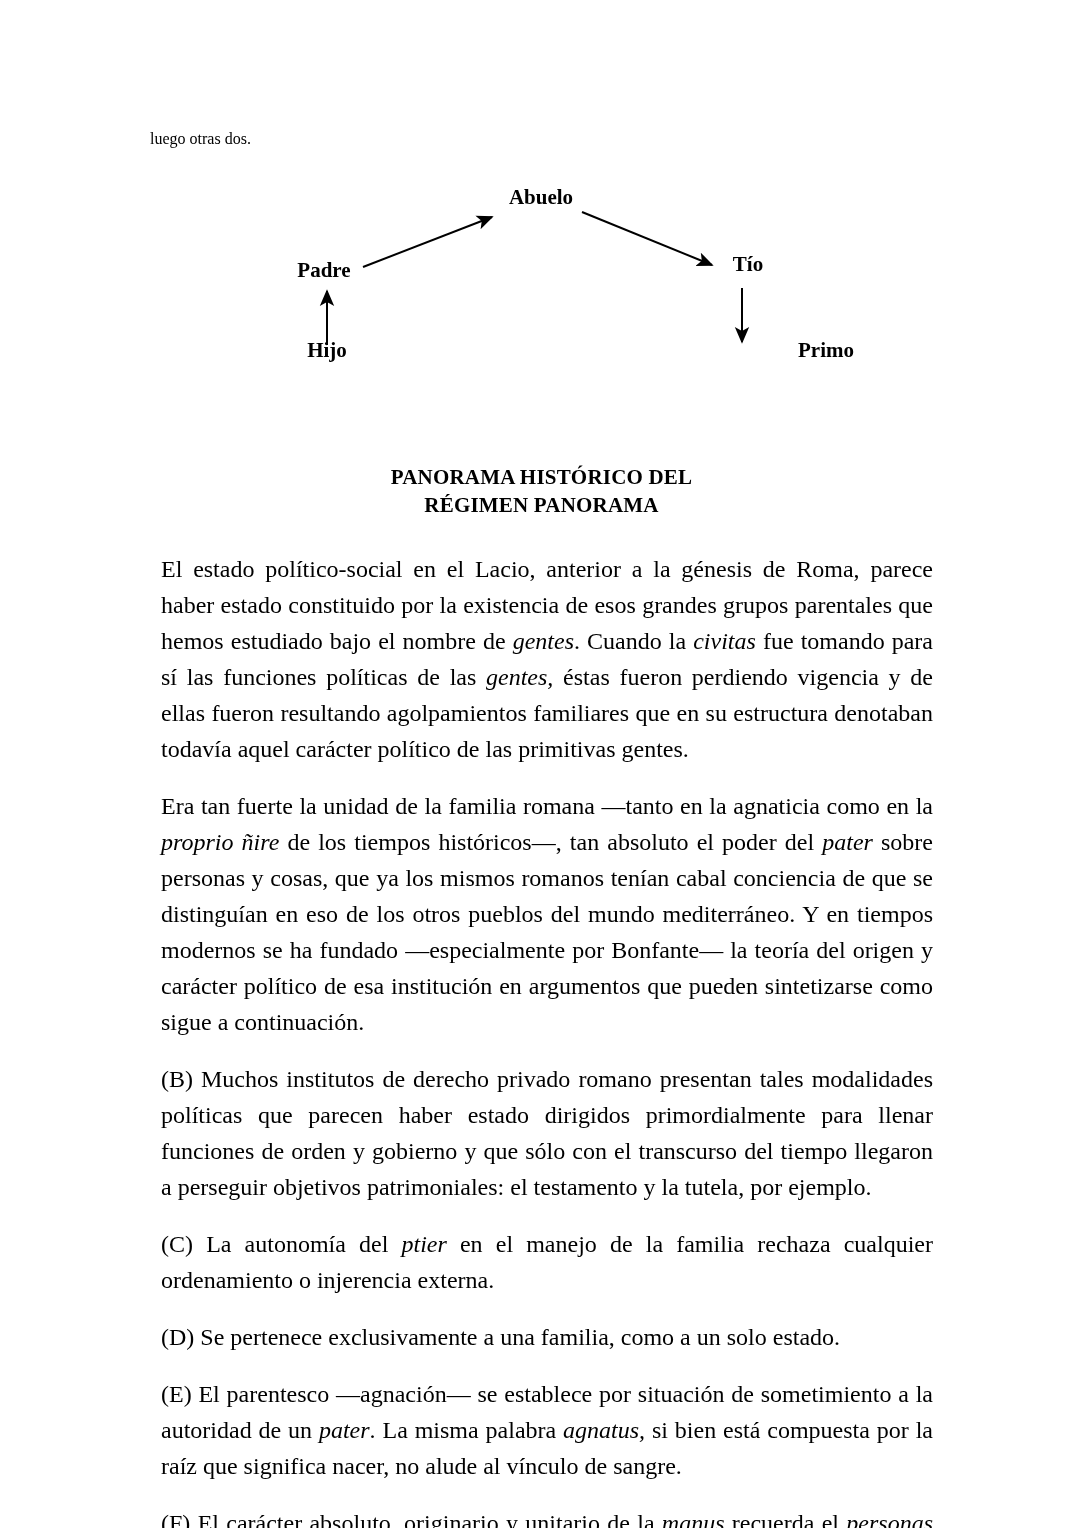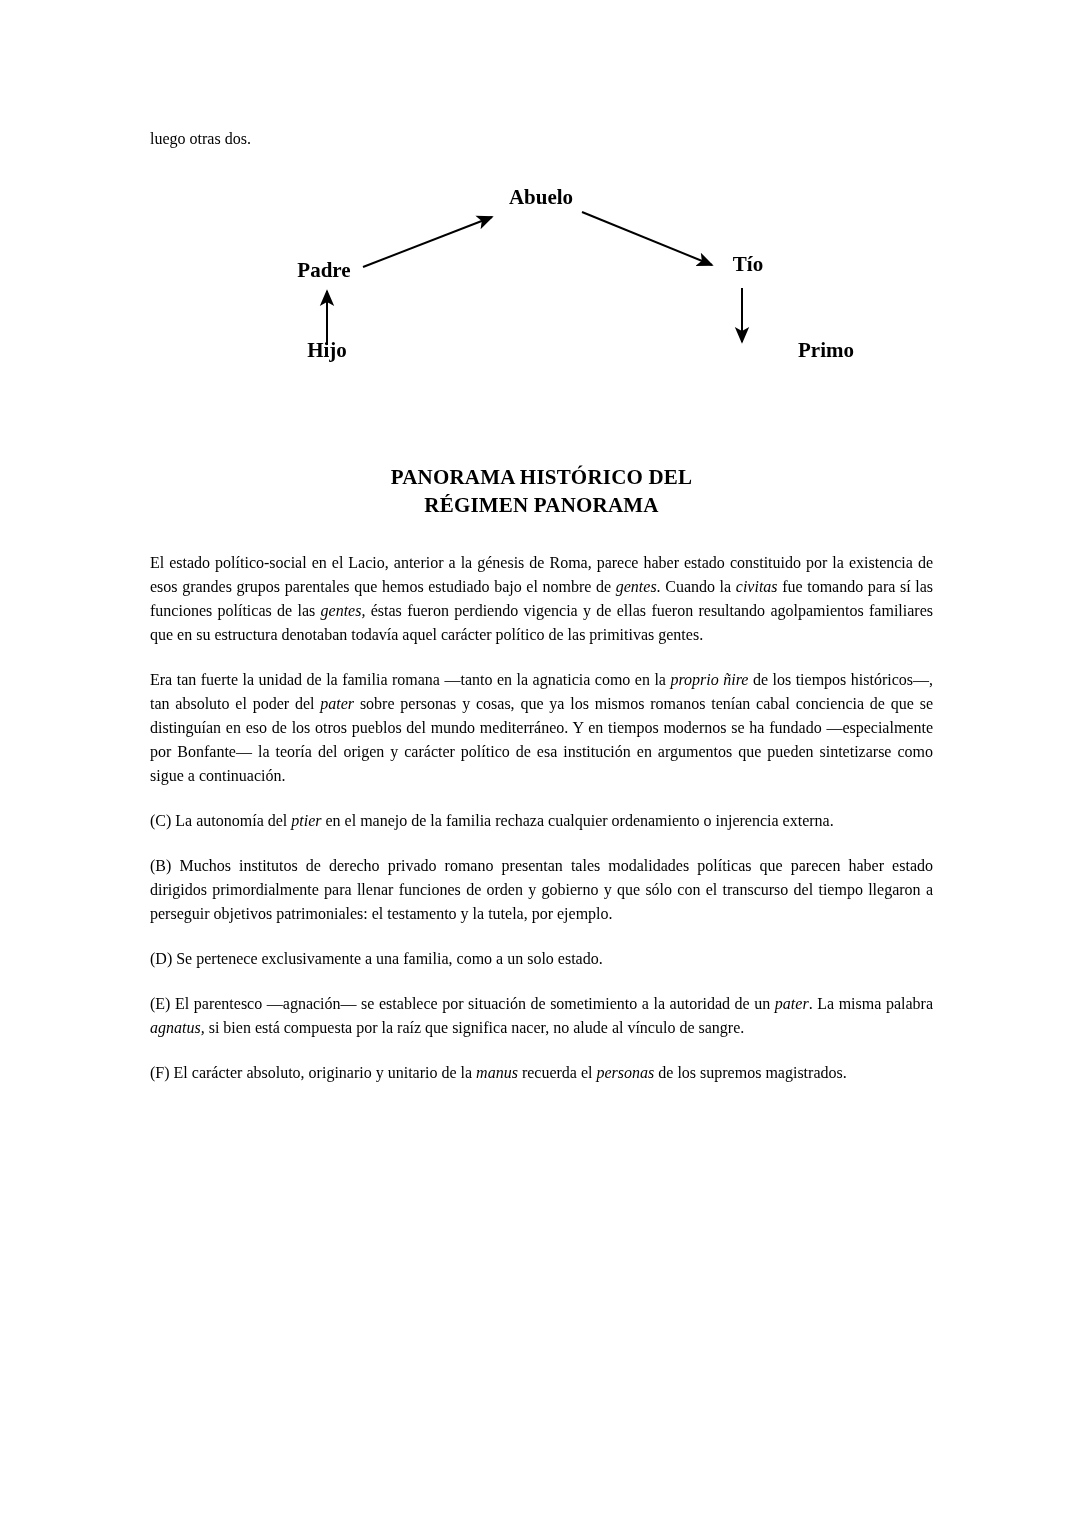--- a/index.html
+++ b/index.html
@@ -86,25 +86,25 @@
   .section-title .tline { display: block; }
 
   
   .body-copy {
     position: absolute;
     left: 0;
     top: 551px;
     width: 783px;
   }
   .para {
-    font-size: 16px;
+    font-size: 24px;
     line-height: 1.50;
     text-align: justify;
     text-justify: inter-word;
-    margin: 0 0 21px 0;
+    margin: 0 0 21px 11px;
   }
   .para:last-child { margin-bottom: 0; }
   .para i, .para em { font-style: italic; }
 </style>
 </head>
 <body>
 
 <div class="page">
   <div class="content">
 
@@ -139,23 +139,23 @@
       <span class="tline">RÉGIMEN PANORAMA</span>
     </h1>
 
     <div class="body-copy">
 
       <p class="para"><span>El estado político-social en el Lacio, anterior a la génesis de Roma, parece haber estado constituido por la existencia de esos grandes grupos parentales que hemos estudiado bajo el nombre de </span><i>gentes</i><span>. Cuando la </span><i>civitas</i><span> fue tomando para sí las funciones políticas de las </span><i>gentes,</i><span> éstas fueron perdiendo vigencia y de ellas fueron resultando agolpamientos familiares que en su estructura denotaban todavía aquel carácter político de las primitivas gentes.</span></p>
 
       <p class="para"><span>Era tan fuerte la unidad de la familia romana —tanto en la agnaticia como en la </span><i>proprio ñire</i><span> de los tiempos históricos—, tan absoluto el poder del </span><i>pater</i><span> sobre personas y cosas, que ya los mismos romanos tenían cabal conciencia de que se distinguían en eso de los otros pueblos del mundo mediterráneo. Y en tiempos modernos se ha fundado —especialmente por Bonfante— la teoría del origen y carácter político de esa institución en argumentos que pueden sintetizarse como sigue a continuación.</span></p>
 
 
+      <p class="para"><span>(B)  Muchos institutos de derecho privado romano presentan tales modalidades políticas que parecen haber estado dirigidos primordialmente para llenar funciones de orden y gobierno y que sólo con el transcurso del tiempo llegaron a perseguir objetivos patrimoniales: el testamento y la tutela, por ejemplo.</span></p>
+
       <p class="para"><span>(C)  La autonomía del </span><i>ptier</i><span> en el manejo de la familia rechaza cualquier ordenamiento o injerencia externa.</span></p>
-
-      <p class="para"><span>(B)  Muchos institutos de derecho privado romano presentan tales modalidades políticas que parecen haber estado dirigidos primordialmente para llenar funciones de orden y gobierno y que sólo con el transcurso del tiempo llegaron a perseguir objetivos patrimoniales: el testamento y la tutela, por ejemplo.</span></p>
 
       <p class="para"><span>(D)  Se pertenece exclusivamente a una familia, como a un solo estado.</span></p>
 
       <p class="para"><span>(E)   El parentesco —agnación— se establece por situación de sometimiento a la autoridad de un </span><i>pater</i><span>. La misma palabra </span><i>agnatus,</i><span> si bien está compuesta por la raíz que significa nacer, no alude al vínculo de sangre.</span></p>
 
       <p class="para"><span>(F)  El carácter absoluto, originario y unitario de la </span><i>manus</i><span> recuerda el </span><i>personas</i><span> de los supremos magistrados.</span></p>
 
     </div>
   </div>
 </div>

